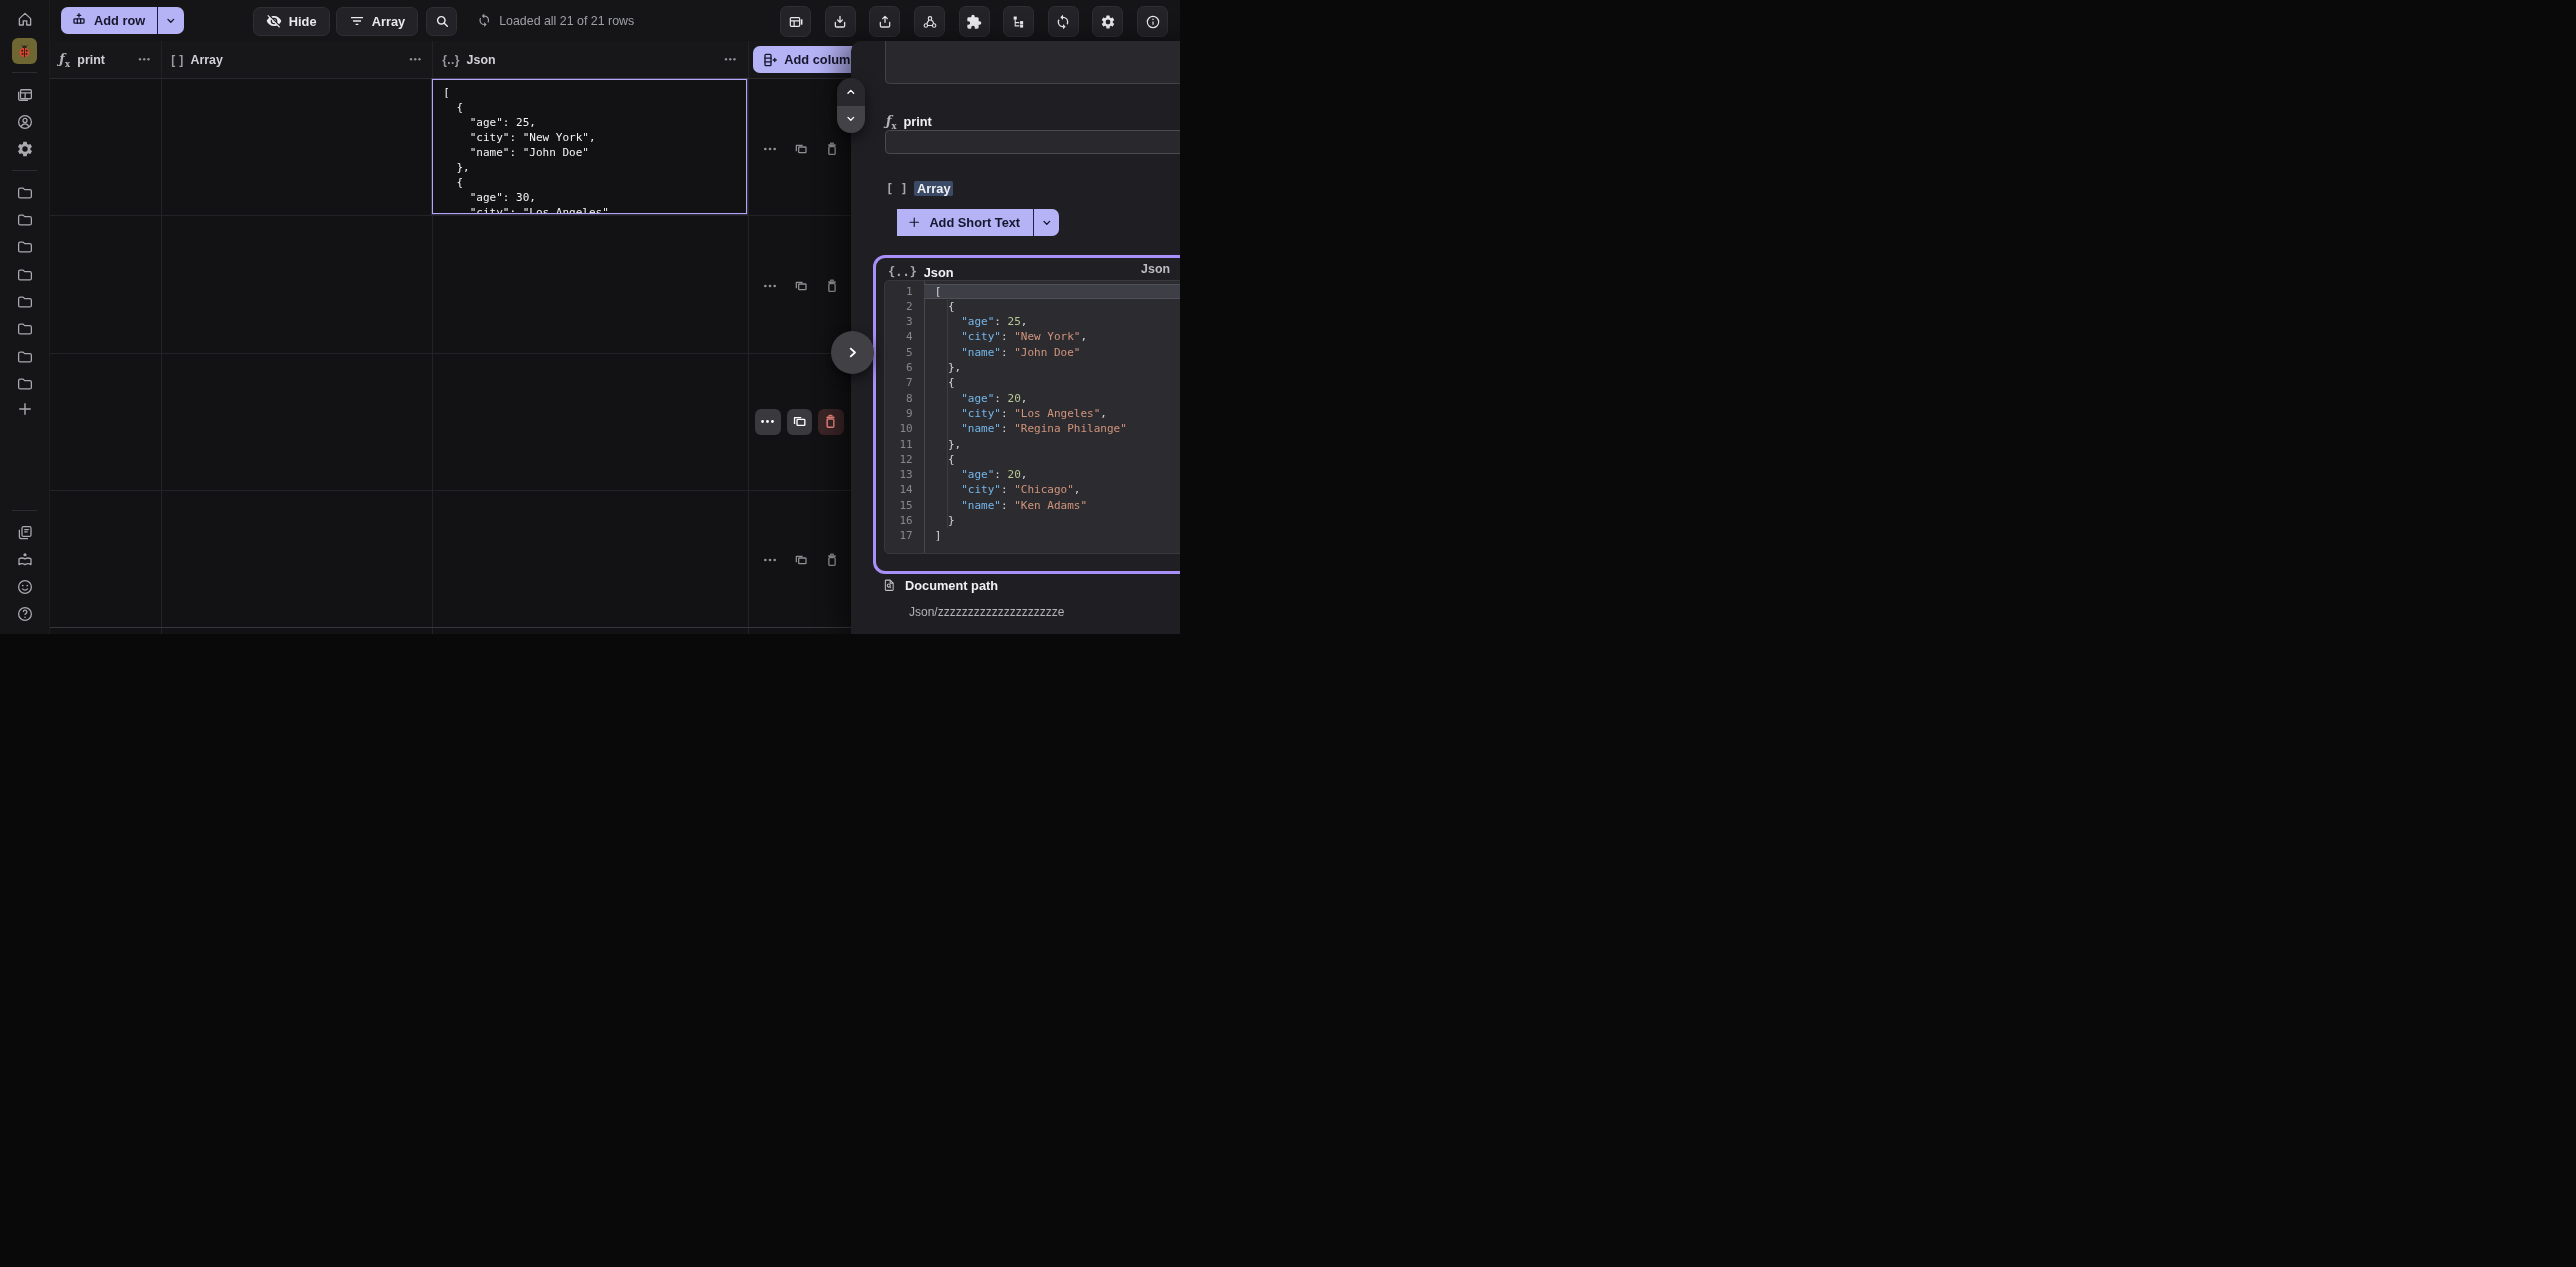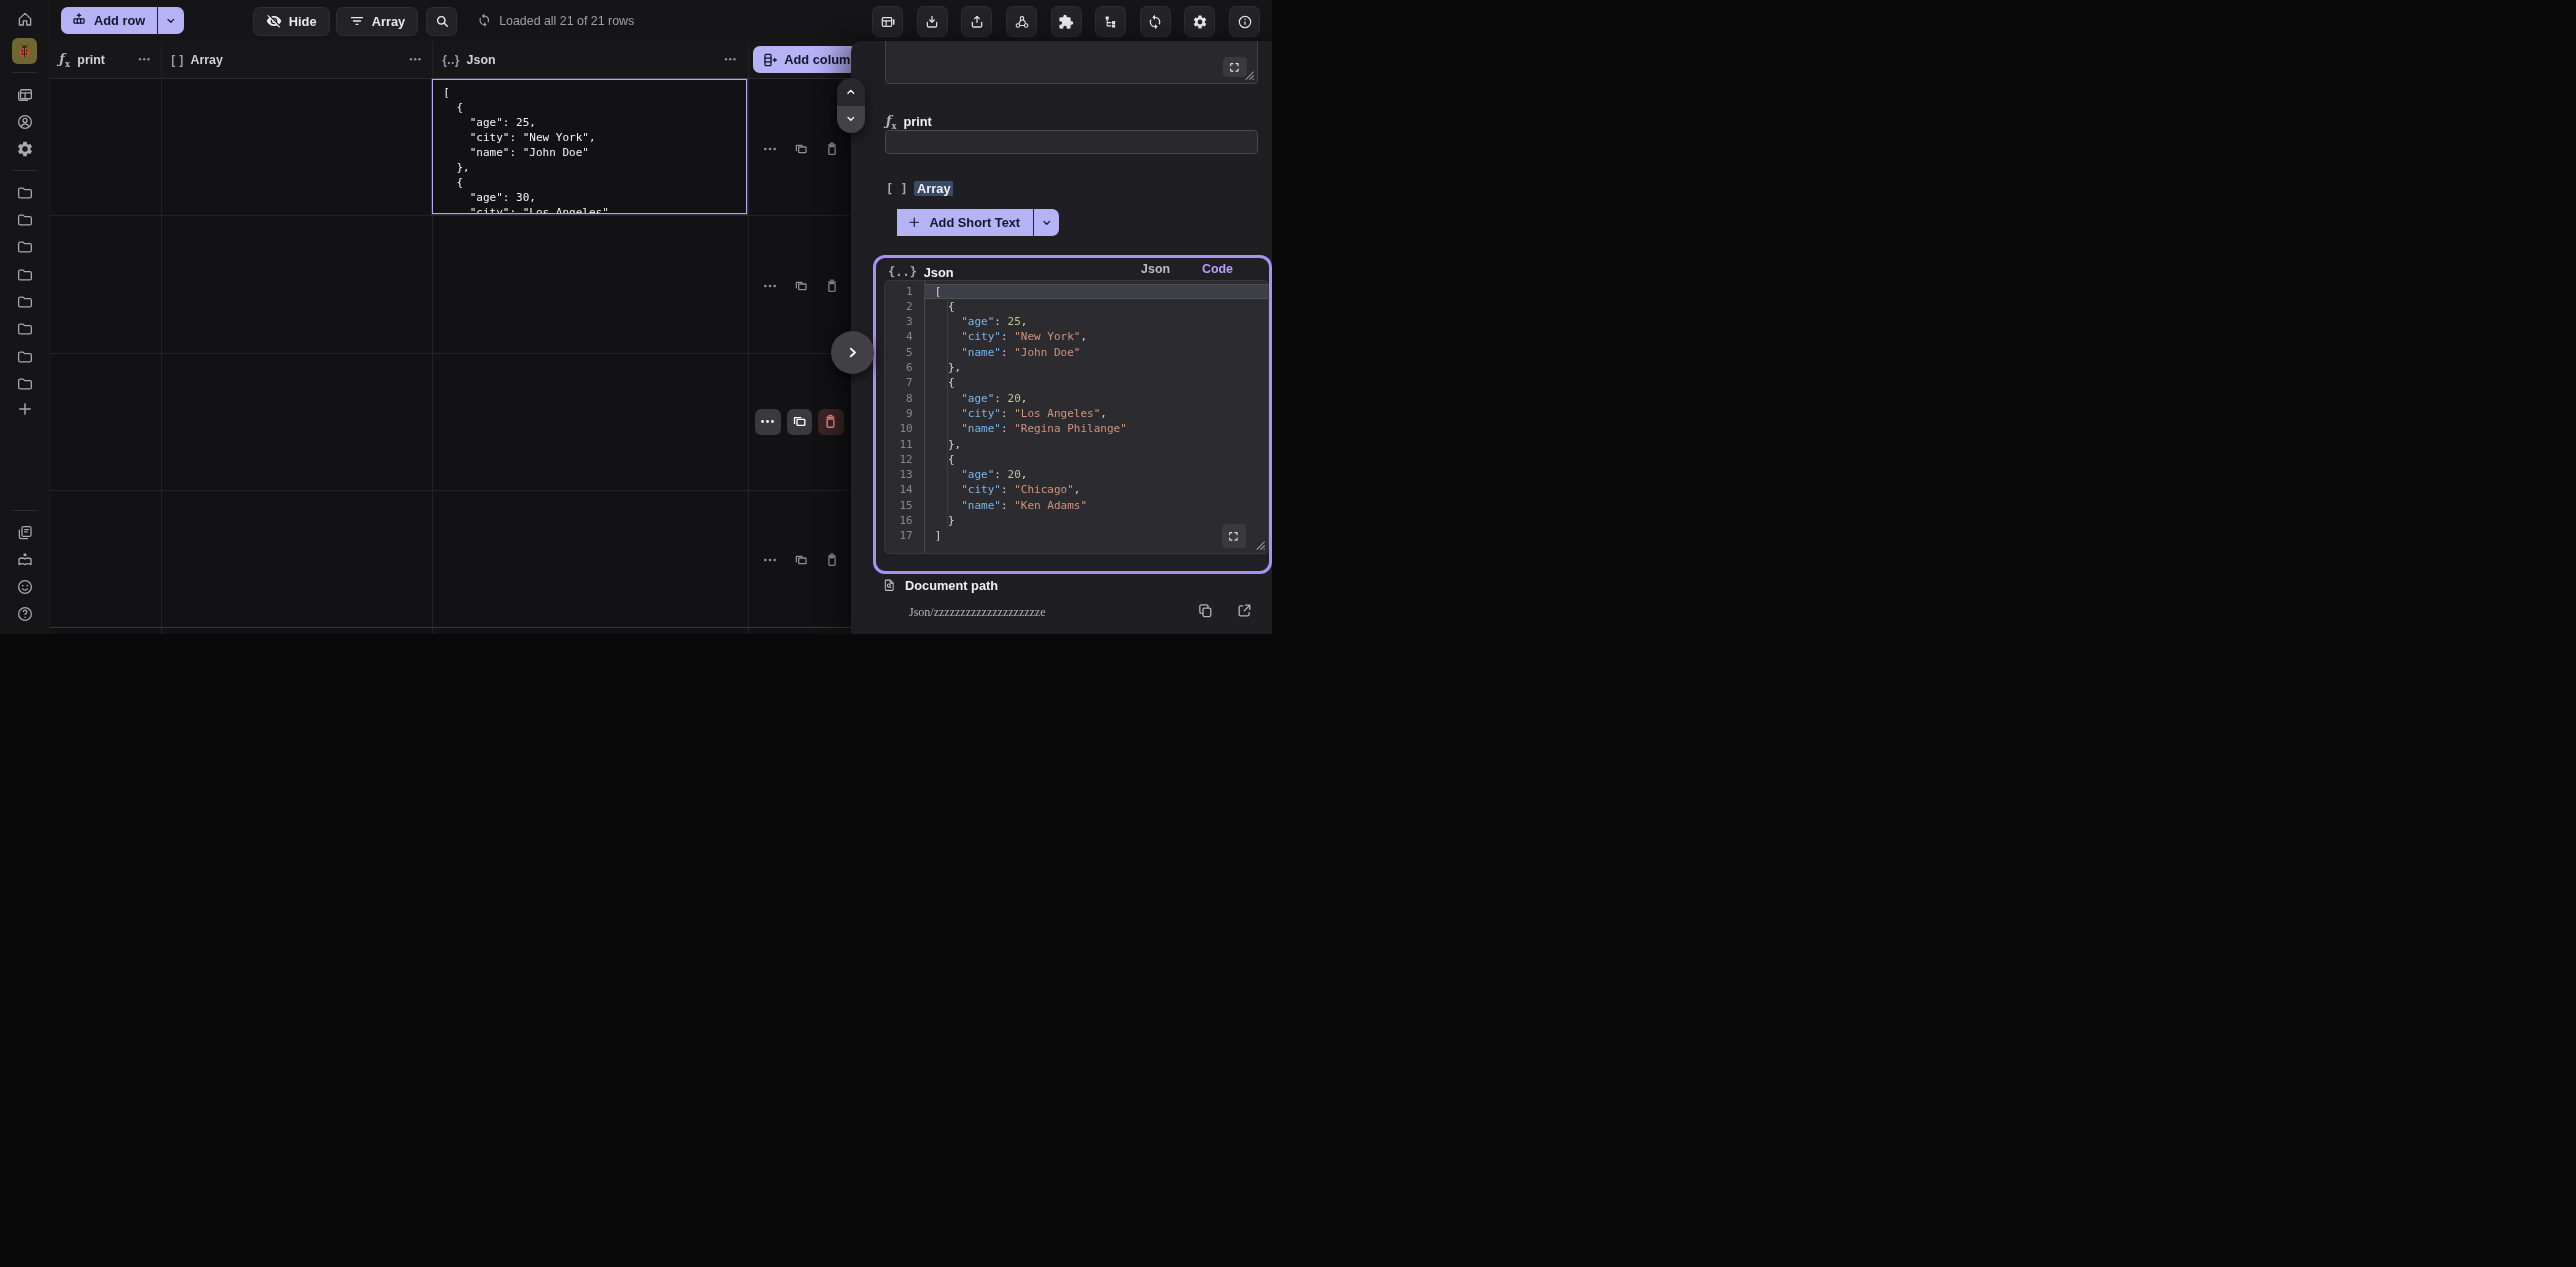--- a/index.html
+++ b/index.html
@@ -1,16 +1,16 @@
 <!DOCTYPE html>
 <html style="font-size:13.6px"><head>
 <meta charset="utf-8">
 <style>
   html,body{margin:0;padding:0;background:#09090a;}
-  #app{position:relative;width:1272px;height:634px;background:#121214;overflow:hidden;
+  #app{position:relative;width:1180px;height:634px;background:#121214;overflow:hidden;
        font-family:"Liberation Sans",sans-serif;color:#ececef;-webkit-font-smoothing:antialiased;}
   .ic{display:block;}
   svg.ic{width:17px;height:17px;color:#b9b9bd;}
 
   
   #topbar{position:absolute;left:49px;top:0;right:0;height:41px;background:#151518;display:flex;align-items:center;z-index:4;}
   .btn{display:flex;align-items:center;justify-content:center;border-radius:6.8px;cursor:pointer;user-select:none;}
   .btn-lav{background:#b5b2f6;color:#16162c;font-weight:700;font-size:12.8px;}
   .btn-dark{background:#232327;border:0.9px solid #2e2e33;color:#e9e9ec;font-weight:600;font-size:12.8px;align-items:center;}
   #addrow{position:absolute;left:12px;top:6.8px;height:27px;display:flex;align-items:stretch;border-radius:6.8px;overflow:hidden;}
@@ -117,21 +117,21 @@
   .tk-str{color:#d1947c;}
   .tk-num{color:#b6ca96;}
   #ed-expand{right:22px;bottom:5.1px;width:24px;height:24px;}
   #ed-grip{right:2.6px;bottom:2.6px;}
   #ta-expand{right:10.2px;bottom:6px;}
   #ta-grip{right:2.6px;bottom:2.6px;}
 
   
   #docpath-label{position:absolute;left:31px;top:537px;display:flex;align-items:center;gap:8.5px;font-size:12.8px;font-weight:600;color:#f0f0f2;}
   #docpath-label svg{width:14.5px;height:14.5px;color:#c0c0c4;}
-  #docpath-value{position:absolute;left:58px;top:564px;font-family:Liberation Serif, serif;font-size:12px;color:#b4b4b8;}
+  #docpath-value{position:absolute;left:58px;top:564px;font-family:Liberation Sans, sans-serif;font-size:12px;color:#b4b4b8;}
   .dp-btn{position:absolute;top:559px;width:20.4px;height:20.4px;display:flex;align-items:center;justify-content:center;cursor:pointer;}
   .dp-btn svg{width:17px;height:17px;color:#b4b4b8;}
   #dp-copy{left:344px;}
   #dp-open{left:383px;}
 </style>
 </head>
 <body>
 
 <svg width="0" height="0" style="position:absolute" aria-hidden="true">
   <defs>

